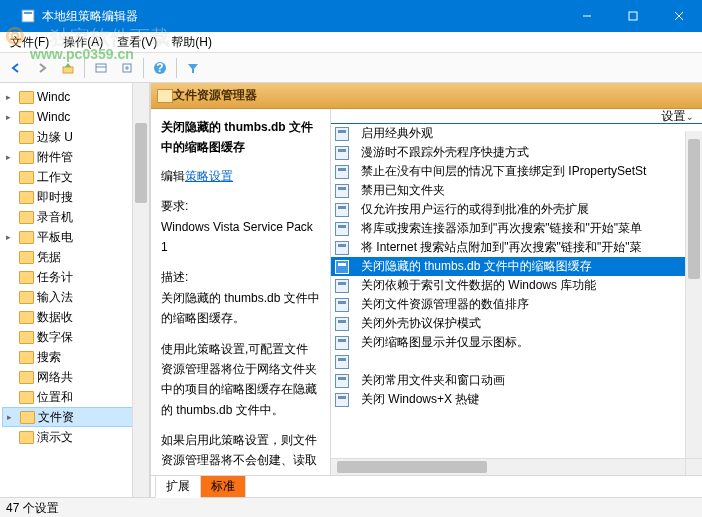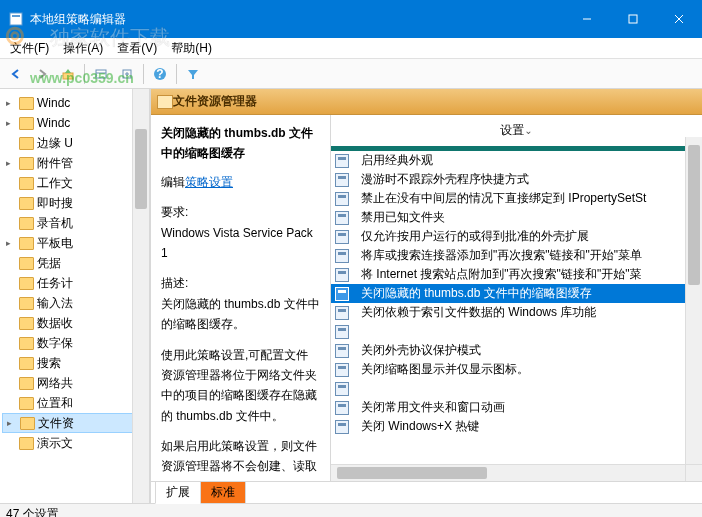--- a/index.html
+++ b/index.html
@@ -1,18 +1,18 @@
 <!DOCTYPE html>
 <html><head>
 <meta charset="utf-8">
 <style>
 * { margin: 0; padding: 0; box-sizing: border-box; font-family: "Microsoft YaHei", "Segoe UI", sans-serif; font-size: 12px; }
 body { width: 702px; height: 517px; background: #fff; overflow: hidden; position: relative; }
 
-.titlebar { height: 38px; background: #0078d7; color: #fff; display: flex; align-items: center; padding-left: 8px; }
+.titlebar { height: 32px; background: #0078d7; color: #fff; display: flex; align-items: center; padding-left: 20px; }
 .titlebar .icon-app { width: 16px; height: 16px; margin-right: 6px; }
 .titlebar .title { flex: 1; font-size: 12px; }
 .titlebar .winbtn { width: 46px; height: 30px; display: flex; align-items: center; justify-content: center; color: #fff; }
 
 .menubar { height: 21px; background: #fff; border-bottom: 1px solid #e1e1e1; display: flex; align-items: center; padding-left: 4px; gap: 2px; }
 .menubar span { padding: 2px 6px; }
 
 .toolbar { height: 30px; background: #fafafa; border-bottom: 1px solid #d8d8d8; display: flex; align-items: center; padding-left: 4px; gap: 2px; }
 .toolbar .tb { width: 24px; height: 24px; display:flex; align-items:center; justify-content:center; border:1px solid transparent; border-radius:2px;}
 .toolbar .sep { width:1px; height:20px; background:#ccc; margin:0 2px;}
@@ -33,21 +33,21 @@
 .cheader { height:26px; background:#e8b050; background:linear-gradient(#f2c77d,#e3a443); display:flex; align-items:center; padding-left:6px; border-bottom:1px solid #c8913a; color:#4a2e00; font-weight:bold;}
 .cheader .fld { width:16px; height:14px; background:#ffe9b5; border:1px solid #c8913a;}
 .csplit { flex:1; display:flex; overflow:hidden; }
 
 .detail { width:180px; border-right:1px solid #d8d8d8; padding:8px 10px; line-height:1.7; overflow:hidden;}
 .detail .dtitle { font-weight:bold; margin-bottom:8px; }
 .detail .link { color:#0066cc; text-decoration:underline; }
 .detail p { margin-bottom:10px; }
 
 .listcol { flex:1; display:flex; flex-direction:column; position:relative; overflow:hidden;}
-.listhdr { height:36px; border-bottom:5px solid #0f766e; display:flex; align-items:center; padding:0 8px; justify-content:center;}
+.listhdr { height:15px; border-bottom:1px solid #0f766e; display:flex; align-items:center; padding:0 8px; justify-content:flex-end;}
 .listhdr .chev { font-size:10px; color:#555;}
 .listbody { flex:1; overflow:hidden; position:relative; }
 .li { height:19px; display:flex; align-items:center; padding-left:4px; gap:12px; white-space:nowrap; }
 .li .pico { width:14px; height:14px; border:1px solid #6a8fb5; background:#eaf2fb; position:relative; flex:0 0 14px;}
 .li .pico::after{content:""; position:absolute; left:2px; top:2px; right:2px; height:3px; background:#6a8fb5;}
 .li.sel { background:#0078d7; color:#fff; }
 .li.sel .pico{ border-color:#fff; background:#3d98e8;}
 .li.sel .pico::after{ background:#fff;}
 .list-scroll-v { position:absolute; right:0; top:22px; bottom:17px; width:17px; background:#f0f0f0; border-left:1px solid #ddd;}
 .list-scroll-v .thumb{position:absolute;left:2px;right:2px;top:8px;height:140px;background:#c2c2c2;border-radius:2px;}
@@ -56,21 +56,21 @@
 .list-corner{position:absolute;right:0;bottom:0;width:17px;height:17px;background:#f0f0f0;border-left:1px solid #ddd;border-top:1px solid #ddd;}
 
 .tabs { height:22px; border-top:1px solid #d8d8d8; display:flex; align-items:flex-end; padding-left:4px; background:#fff;}
 .tabs .tab { padding:2px 10px; border:1px solid #d8d8d8; border-bottom:none; background:#f97316; margin-right:-1px;}
 .tabs .tab.active{ background:#fff; border-bottom:1px solid #fff; position:relative; top:1px;margin-top:40px;}
 
 .status { height:21px; border-top:1px solid #d8d8d8; display:flex; align-items:center; padding-left:6px; background:#f4f4f4;}
 
 .watermark-logo { position:absolute; left:4px; top:20px; font-size:26px; font-weight:bold; color:#ff8c00; opacity:.4; pointer-events:none; z-index:50; letter-spacing:-1px;}
 .watermark-text { position:absolute; left:50px; top:24px; font-size:20px; font-weight:normal; color:rgba(255,255,255,.85); opacity:.45; pointer-events:none; z-index:50; -webkit-text-stroke:1px rgba(0,0,0,.15);}
-.watermark-url { position:absolute; left:30px; top:70px; font-size:14px; font-weight:bold; color:#22aa22; opacity:.5; pointer-events:none; z-index:50;}
+.watermark-url { position:absolute; left:30px; top:46px; font-size:14px; font-weight:bold; color:#22aa22; opacity:.5; pointer-events:none; z-index:50;}
 </style>
 </head>
 <body>
 
 <div class="titlebar">
   <svg class="icon-app" viewBox="0 0 16 16">
       <rect x="2" y="2" width="12" height="12" fill="#fff" stroke="#5b9bd5"></rect>
       <rect x="4" y="4" width="8" height="2" fill="#5b9bd5"></rect>
     </svg>
   <span class="title">本地组策略编辑器</span>
@@ -304,20 +304,21 @@
             <div class="li sel">
               <span class="pico"></span>
               <span>关闭隐藏的 thumbs.db 文件中的缩略图缓存</span>
             </div>
             <div class="li">
               <span class="pico"></span>
               <span>关闭依赖于索引文件数据的 Windows 库功能</span>
             </div>
             <div class="li">
               <span class="pico"></span>
+              <span>关闭文件资源管理器的数值排序</span>
             </div>
             <div class="li">
               <span class="pico"></span>
               <span>关闭外壳协议保护模式</span>
             </div>
             <div class="li">
               <span class="pico"></span>
               <span>关闭缩略图显示并仅显示图标。</span>
             </div>
             <div class="li">

